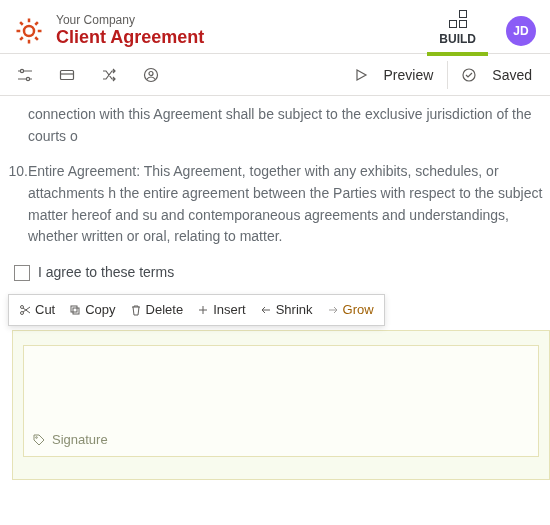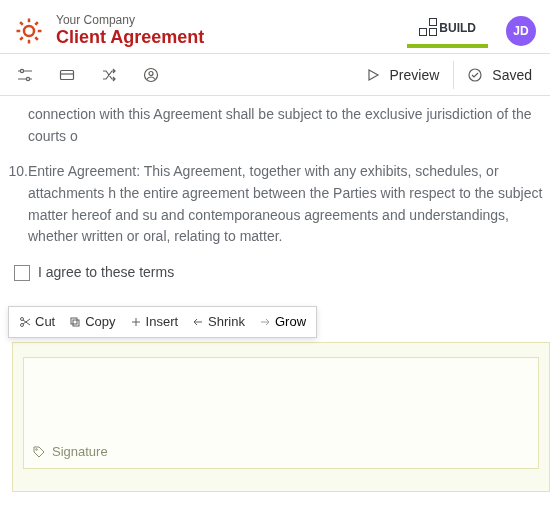--- a/index.html
+++ b/index.html
@@ -26,21 +26,21 @@
     display: flex;
     align-items: center;
     justify-content: center;
   }
   .logo svg { width: 30px; height: 30px; }
   .title-block { flex: 1; }
   .subtitle { font-size: 12px; color: #605e5c; line-height: 1.2; }
   .title { font-size: 18px; font-weight: 700; color: #b91c1c; line-height: 1.2; }
   .mode-tab {
     display: flex;
-    flex-direction: row;
+    flex-direction: column;
     align-items: center;
     gap: 2px;
     padding: 4px 12px 6px;
     border-bottom: 4px solid #8cbd18;
     color: #32373d;
     font-size: 12px;
     font-weight: 600;
     margin-right: 18px;
   }
   .mode-tab .squares {
@@ -67,42 +67,42 @@
   }
   .toolbar-left { display: flex; gap: 0; }
   .toolbar-btn {
     width: 42px; height: 42px;
     display: flex; align-items: center; justify-content: center;
     color: #605e5c; cursor: pointer;
   }
   .toolbar-spacer { flex: 1; }
   .toolbar-right { display: flex; align-items: center; }
   .toolbar-action {
-    display: flex; align-items: center; gap: 10px;
+    display: flex; align-items: center; gap: 16px;
     padding: 0 14px; height: 42px; color: #323130;
     cursor: pointer;
   }
   .toolbar-divider { width:1px; height:28px; background:#e1dfdd; }
   .content {
     padding: 8px 0 0 28px;
     font-size: 14px;
     color: #666c72;
     line-height: 1.55;
   }
   .clause-text { margin-bottom: 14px; }
   .clause-num {
     display: flex;
   }
   .clause-num .num { min-width: 22px; margin-left:-22px; text-align:right; color:#666c72;}
   .witness { margin: 8px 0 18px -14px; color:#464b50; }
   .checkbox-row {
     display: flex; align-items: center; gap: 8px;
     color: #464b50;
     margin-left: -14px;
-    margin-bottom: 22px;
+    margin-bottom: 10px;
   }
   .checkbox-box {
     width: 16px; height: 16px; border: 1px solid #8a8886;
     background: #fff;
   }
   .context-bar {
     position: relative;
     margin-left: -20px;
     background: #fff;
     border: 1px solid #d0d0d0;
@@ -114,21 +114,21 @@
     gap: 2px;
     font-size: 13px;
     color: #323130;
     z-index: 5;
   }
   .context-item {
     display: inline-flex; align-items: center; gap: 4px;
     padding: 0 6px; height: 100%;
     cursor: pointer;
   }
-  .context-item.disabled { color: #000000; cursor: default; }
+  .context-item.disabled { color: #a16207; cursor: default; }
   .sig-block {
     margin: 4px 0 0 -16px;
     background: #f8fbee;
     border: 1px solid #e5e2b6;
     min-height: 150px;
     position: relative;
     padding: 8px 10px;
   }
   .sig-label {
     font-size: 13px; font-weight: 700; color: #32373d;
@@ -245,20 +245,26 @@
           <path d="M4 4l7 5M4 8l7-5"></path>
         </svg>
       <span>Cut</span>
     </div>
     <div class="context-item">
       <svg width="12" height="12" viewBox="0 0 12 12" stroke="#605e5c" stroke-width="1" fill="none">
           <rect x="2" y="2" width="6" height="6"></rect>
           <rect x="4" y="4" width="6" height="6"></rect>
         </svg>
       <span>Copy</span>
+    </div>
+    <div class="context-item">
+      <svg width="12" height="12" viewBox="0 0 12 12" stroke="#605e5c" stroke-width="1" fill="none">
+          <path d="M2 3h8M4 3V2h4v1M3 3l1 8h4l1-8"></path>
+        </svg>
+      <span>Delete</span>
     </div>
     <div class="context-item">
       <svg width="12" height="12" viewBox="0 0 12 12" stroke="#605e5c" stroke-width="1" fill="none">
           <path d="M6 2v8M2 6h8"></path>
         </svg>
       <span>Insert</span>
     </div>
     <div class="context-item">
       <svg width="12" height="12" viewBox="0 0 12 12" stroke="#605e5c" stroke-width="1" fill="none">
           <path d="M10 6H2M5 3L2 6l3 3"></path>

